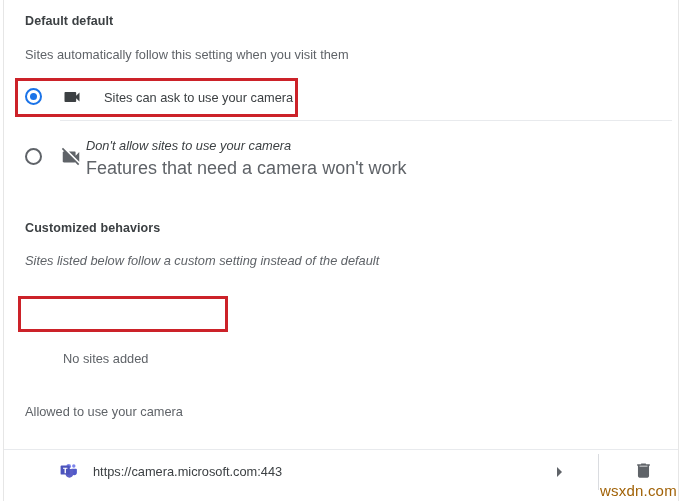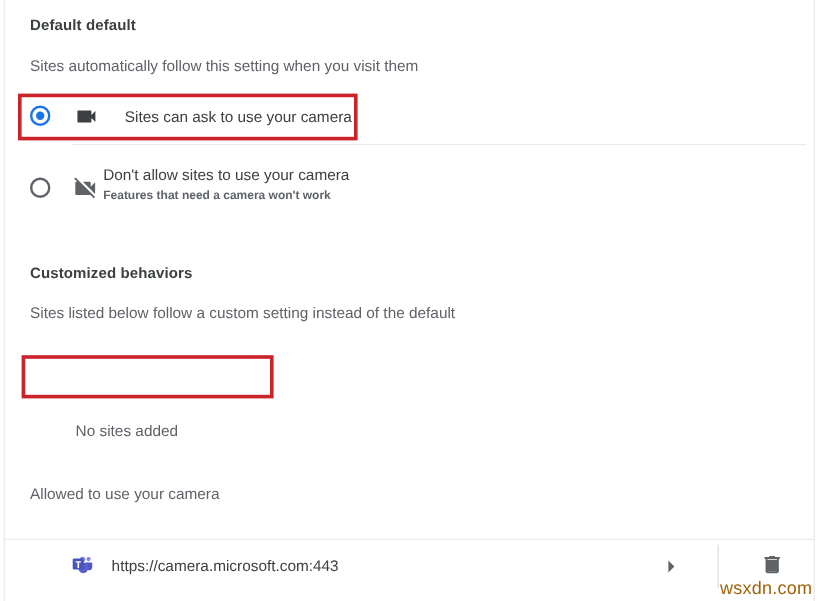--- a/index.html
+++ b/index.html
@@ -81,24 +81,23 @@
     border: 2px solid #5f6368;
   }
   .row-label {
     position: absolute;
     font-size: 12.8px;
     color: #3c4043;
     white-space: nowrap;
   }
   .row-sublabel {
     position: absolute;
-    font-size: 10px;
-    color: #5f6368;
-    white-space: nowrap;
-    font-weight: bold;
+    font-size: 18px;
+    color: #5f6368;
+    white-space: nowrap;
   }
   .icon-slot {
     position: absolute;
     width: 20px;
     height: 20px;
     color: #5f6368;
   }
   .icon-slot svg { display: block; }
 
   .divider {
@@ -183,27 +182,27 @@
 
   <div class="divider" style="left:60px; top:120px; width:612px;"></div>
 
   <div class="radio-row" style="top:132px; height:56px;">
     <div class="radio off" style="left:25px; top:16px;"></div>
     <div class="icon-slot" style="left:60px; top:14px;">
       <svg width="22" height="22" viewBox="0 0 24 24" fill="#5f6368">
         <path d="M21 6.5l-4 4V7c0-.55-.45-1-1-1H9.82L21 17.18V6.5zM3.27 2L2 3.27 4.73 6H4c-.55 0-1 .45-1 1v10c0 .55.45 1 1 1h12c.21 0 .39-.08.54-.18L19.73 21 21 19.73 3.27 2z"></path>
       </svg>
     </div>
-    <div class="row-label" style="left:86px; top:6px;">Don't allow sites to use your camera</div>
+    <div class="row-label" style="left:86px; top:6px;font-style:italic;">Don't allow sites to use your camera</div>
     <div class="row-sublabel" style="left:86px; top:26px;">Features that need a camera won't work</div>
   </div>
 
   <div class="section-title" style="left:25px; top:221px;">Customized behaviors</div>
 
-  <div class="section-sub" style="left:25px; top:253px;">Sites listed below follow a custom setting instead of the default</div>
+  <div class="section-sub" style="left:25px; top:253px;font-style:italic;">Sites listed below follow a custom setting instead of the default</div>
 
 
   <div class="group-label" style="left:63px; top:351px;">No sites added</div>
 
   <div class="group-label" style="left:25px; top:404px;text-align:center;">Allowed to use your camera</div>
 
   <div class="divider" style="left:4px; top:449px; width:674px;"></div>
 
   <div class="site-row" style="top:450px;">
 

